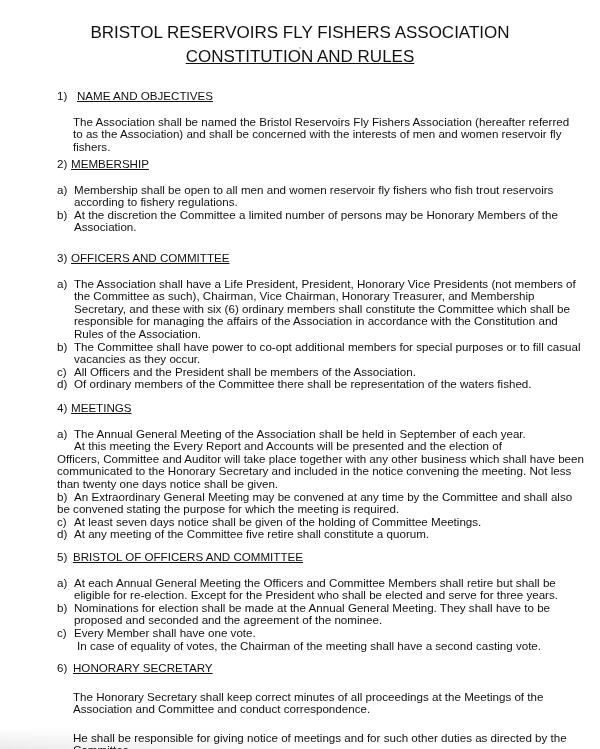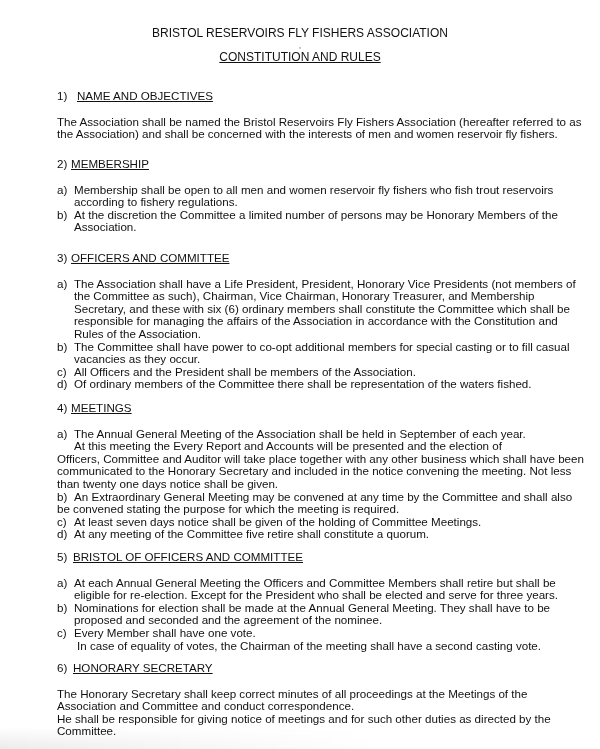--- a/index.html
+++ b/index.html
@@ -2,29 +2,29 @@
 <html><head>
 <meta charset="utf-8">
 <style>
   html, body { margin: 0; padding: 0; background: #ffffff; }
   body {
     width: 600px; height: 749px; overflow: hidden; position: relative;
     font-family: "Liberation Sans", sans-serif; color: #111111;
     font-size: 11.6px; line-height: 12.6px;
   }
   .page { position: absolute; left: 0; top: 0; width: 600px; height: 749px; }
-  .title { position: absolute; left: 0; width: 600px; text-align: center; font-size: 12px; }
+  .title { position: absolute; left: 0; width: 600px; text-align: center; font-size: 17px; }
   .t1 { top: 27px; }
   .tmark { top: 42px; font-size: 7px; line-height: 8px; }
   .t2 { top: 51px; text-decoration: underline; }
   .block { position: absolute; left: 57px; width: 530px; }
   .heading { white-space: nowrap; }
   .heading .num { display: inline-block; }
   .heading .label { text-decoration: underline; }
-  p { margin: 0; }
+  p { margin: 16px; }
   .li { position: relative; padding-left: 17px; }
   .li .mk { position: absolute; left: 0; top: 0; }
   .ind { padding-left: 17px; }
   .ind2 { padding-left: 20px; }
   .flat { padding-left: 0; }
   .flat .mk { position: static; display: inline-block; width: 17px; }
   .shadow {
     position: absolute; left: 0; bottom: 0; width: 380px; height: 22px;
     background: linear-gradient(to right, rgba(0,0,0,0.08), rgba(0,0,0,0.03) 60%, rgba(0,0,0,0));
     -webkit-mask-image: linear-gradient(to bottom, rgba(0,0,0,0), rgba(0,0,0,1));
@@ -67,21 +67,21 @@
     <div class="heading">
       <span class="num" style="width:14px;">3)</span><span class="label">OFFICERS AND COMMITTEE</span>
     </div>
     <div style="margin-top:13px;">
       <div class="li">
         <span class="mk">a)</span>
         <span>The Association shall have a Life President, President, Honorary Vice Presidents (not members of the Committee as such), Chairman, Vice Chairman, Honorary Treasurer, and Membership Secretary, and these with six (6) ordinary members shall constitute the Committee which shall be responsible for managing the affairs of the Association in accordance with the Constitution and Rules of the Association.</span>
       </div>
       <div class="li">
         <span class="mk">b)</span>
-        <span>The Committee shall have power to co-opt additional members for special casting or to fill casual vacancies as they occur.</span>
+        <span>The Committee shall have power to co-opt additional members for special purposes or to fill casual vacancies as they occur.</span>
       </div>
       <div class="li">
         <span class="mk">c)</span>
         <span>All Officers and the President shall be members of the Association.</span>
       </div>
       <div class="li">
         <span class="mk">d)</span>
         <span>Of ordinary members of the Committee there shall be representation of the waters fished.</span>
       </div>
     </div>

